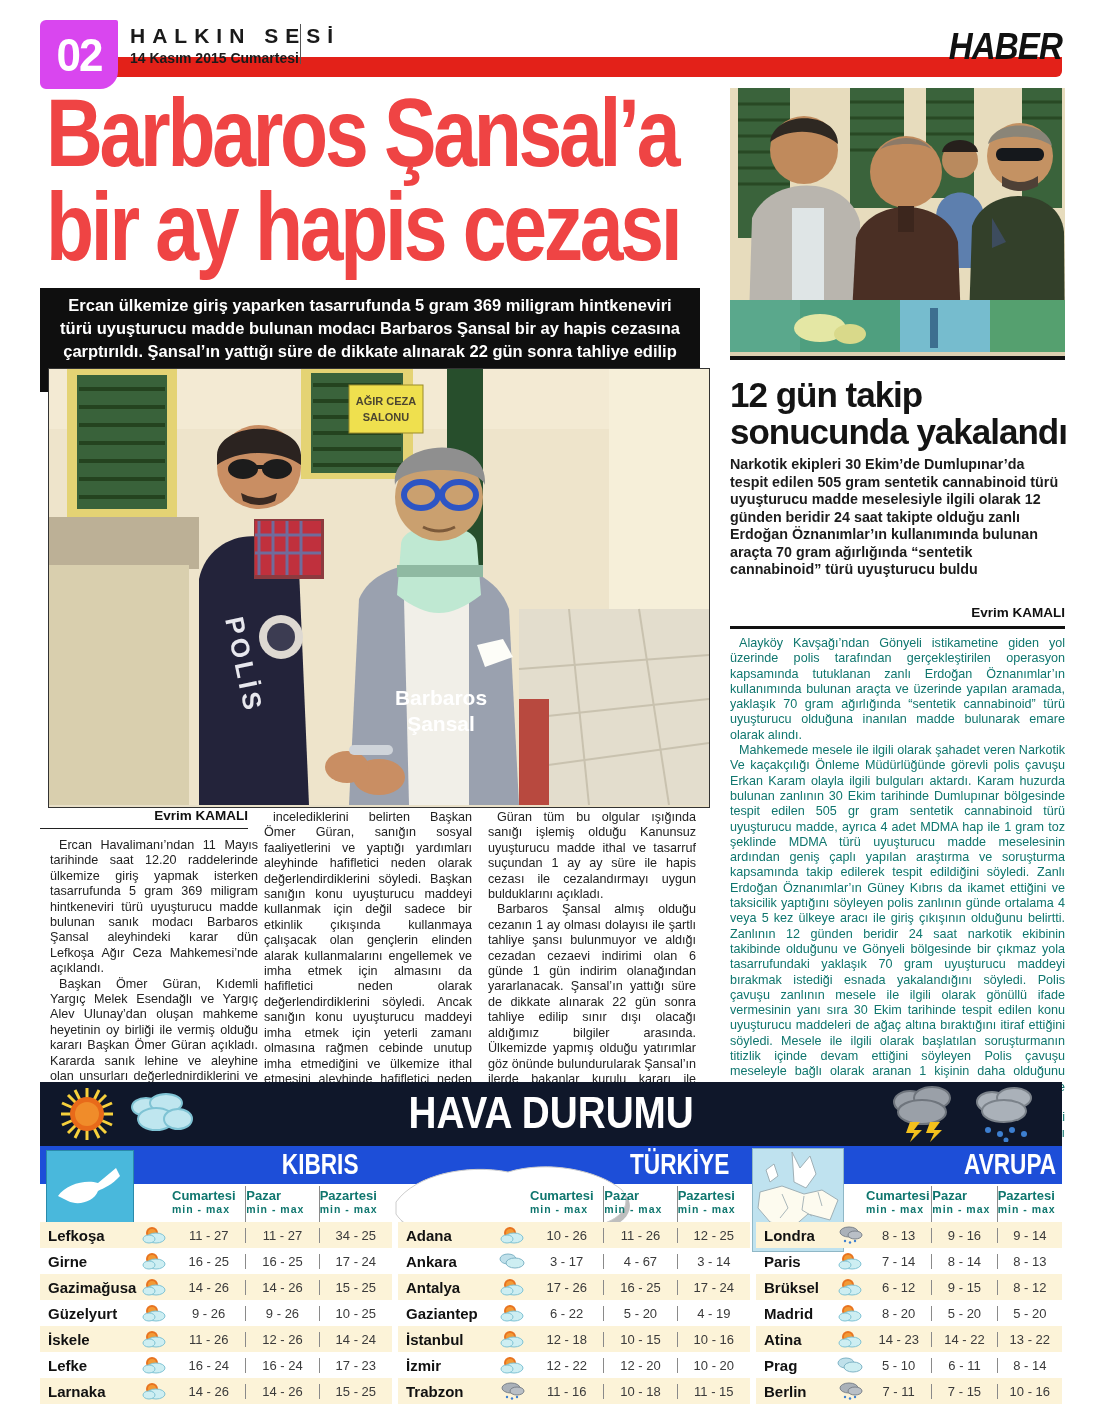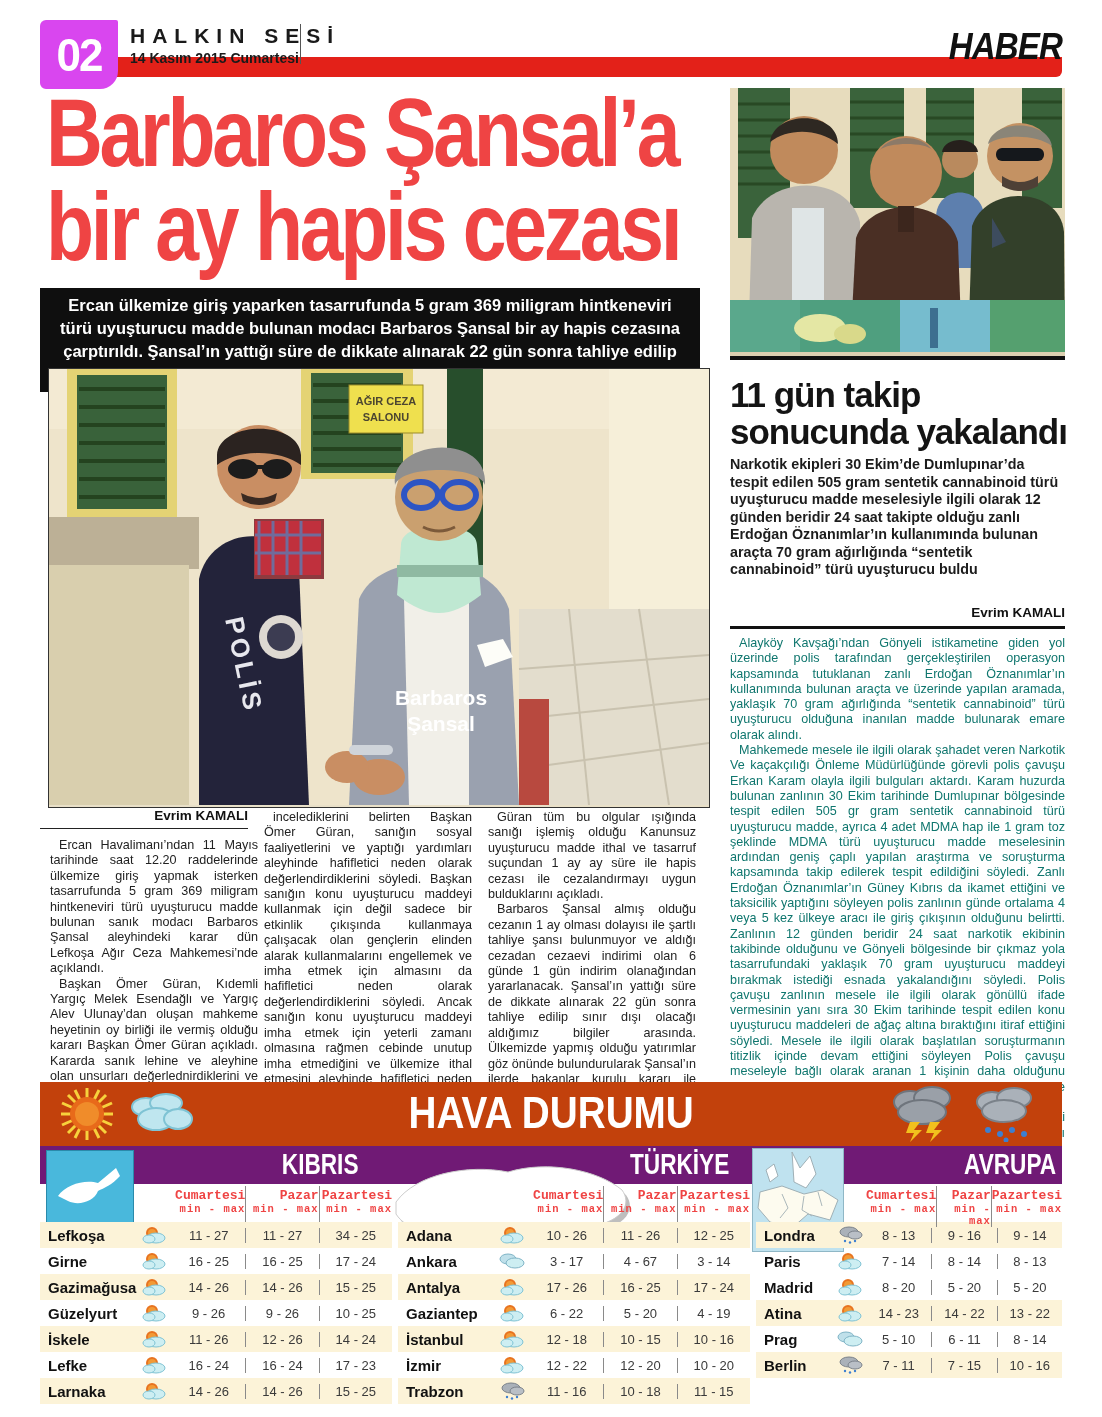--- a/index.html
+++ b/index.html
@@ -37,41 +37,41 @@
   .sidephoto{left:730px;top:88px;width:335px;height:268px;border-bottom:4px solid #111;background:#ddd0b2;}
   .side-hl{left:730px;top:376px;width:340px;color:#141414;font-weight:700;font-size:35px;line-height:1.06;letter-spacing:-1px;}
   .side-lead{left:730px;top:456px;width:335px;font-weight:700;font-size:14.3px;line-height:17.5px;color:#1c1c1c;}
   .byline2{left:730px;top:605px;width:335px;text-align:right;font-weight:700;font-size:13.5px;color:#111;}
   .side-rule{left:730px;top:626px;width:335px;height:3px;background:#111;}
   .side-body{left:730px;top:636px;width:335px;height:440px;font-size:12.6px;line-height:15.3px;
              color:#0f766e;text-align:justify;}
   .side-body p{margin:0;text-indent:9px;}
 
   
-  .wbanner{left:40px;top:1082px;width:1022px;height:64px;background:#c2410c;}
+  .wbanner{left:40px;top:1082px;width:1022px;height:64px;background:#0f172a;}
   .wtitle{position:absolute;left:0;right:0;top:6px;text-align:center;color:#fff;font-weight:700;
           font-size:44px;letter-spacing:0;}
   .wtitle span{display:inline-block;transform:scaleX(.88);}
-  .wblackbar{left:40px;top:1146px;width:1022px;height:38px;background:#701a75;}
+  .wblackbar{left:40px;top:1146px;width:1022px;height:38px;background:#1d4ed8;}
   .wregion-title{position:absolute;top:2px;color:#fff;font-weight:700;font-size:29px;}
   .wregion-title span{display:inline-block;transform:scaleX(.78);}
   .wr-k{left:160px;width:240px;text-align:center;}
   .wr-t{left:520px;width:240px;text-align:center;}
   .wr-a{left:850px;width:240px;text-align:center;}
 
   .wtable{position:absolute;top:1186px;}
   .wt-k{left:40px;width:352px;}
   .wt-t{left:398px;width:352px;}
   .wt-a{left:756px;width:306px;}
   .whead,.wrow{display:grid;}
   .wt-k .whead,.wt-k .wrow,.wt-t .whead,.wt-t .wrow{grid-template-columns:96px 36px 1fr 1fr 1fr;}
   .wt-a .whead,.wt-a .wrow{grid-template-columns:78px 32px 1fr 1fr 1fr;}
   .whead{height:36px;}
   .wh-spacer{grid-column:1/3;}
-  .wh-day{text-align:right;font-weight:700;color:#ef4444;padding-top:2px;font-family:Liberation Mono, monospace;}
+  .wh-day{text-align:left;font-weight:700;color:#0f766e;padding-top:2px;}
   .wh-day .d{font-size:13px;}
   .wh-day .mm{font-size:10.5px;letter-spacing:1px;}
   .vd{border-left:1px solid #8a8a8a;}
   .wrow{height:26px;align-items:center;}
   .wrow.stripe{background:#fcf3d8;}
   .wcity{font-weight:700;font-size:15px;color:#111;padding-left:8px;white-space:nowrap;}
   .wicon{display:flex;align-items:center;justify-content:center;}
   .wicon svg{width:26px;height:18px;}
   .wval{text-align:center;font-size:13px;color:#3a3a3a;white-space:nowrap;}
 
@@ -279,21 +279,21 @@
         <rect x="170" y="212" width="90" height="52" fill="#74b7d8" opacity="0.7"></rect>
         <rect x="260" y="212" width="75" height="52" fill="#55a06f"></rect>
         <ellipse cx="90" cy="240" rx="26" ry="14" fill="#e4e7a4"></ellipse>
         <ellipse cx="120" cy="246" rx="16" ry="10" fill="#d9d98a"></ellipse>
         <rect x="200" y="220" width="8" height="40" fill="#3d6f90"></rect>
       </g>
     </svg>
   </div>
 
   <div class="abs side-hl">
-    <span>11 gün takip</span><br>
+    <span>12 gün takip</span><br>
     <span>sonucunda yakalandı</span>
   </div>
   <div class="abs side-lead">Narkotik ekipleri 30 Ekim’de Dumlupınar’da tespit edilen 505 gram sentetik cannabinoid türü uyuşturucu madde meselesiyle ilgili olarak 12 günden beridir 24 saat takipte olduğu zanlı Erdoğan Öznanımlar’ın kullanımında bulunan araçta  70 gram ağırlığında “sentetik cannabinoid” türü uyuşturucu buldu</div>
   <div class="abs byline2">Evrim KAMALI</div>
   <div class="abs side-rule"></div>
   <div class="abs side-body">
     <p>Alayköy Kavşağı’ndan Gönyeli istikametine giden yol üzerinde polis tarafından gerçekleştirilen operasyon kapsamında tutuklanan zanlı Erdoğan Öznanımlar’ın kullanımında bulunan araçta ve üzerinde yapılan aramada, yaklaşık 70 gram ağırlığında “sentetik cannabinoid” türü uyuşturucu olduğuna inanılan madde bulunarak emare olarak alındı.</p>
     <p>Mahkemede mesele ile ilgili olarak şahadet veren Narkotik Ve kaçakçılığı Önleme Müdürlüğünde görevli polis çavuşu Erkan Karam olayla ilgili bulguları aktardı. Karam huzurda bulunan zanlının 30 Ekim tarihinde Dumlupınar bölgesinde tespit edilen 505 gr gram sentetik cannabinoid türü uyuşturucu madde, ayrıca 4 adet MDMA hap ile 1 gram toz şeklinde MDMA türü uyuşturucu madde meselesinin ardından geniş çaplı yapılan araştırma ve soruşturma kapsamında takip edilerek tespit edildiğini söyledi. Zanlı Erdoğan Öznanımlar’ın Güney Kıbrıs da ikamet ettiğini ve taksicilik yaptığını söyleyen polis zanlının günde ortalama 4 veya 5 kez ülkeye aracı ile giriş çıkışının olduğunu belirtti. Zanlının 12 günden beridir 24 saat narkotik ekibinin takibinde olduğunu ve Gönyeli bölgesinde bir çıkmaz yola tasarrufundaki yaklaşık 70 gram uyuşturucu maddeyi bırakmak istediği esnada yakalandığını söyledi. Polis çavuşu zanlının mesele ile ilgili olarak gönüllü ifade vermesinin yanı sıra 30 Ekim tarihinde tespit edilen konu uyuşturucu maddeleri de ağaç altına bıraktığını itiraf ettiğini söyledi. Mesele ile ilgili olarak başlatılan soruşturmanın titizlik içinde devam ettiğini söyleyen Polis çavuşu meseleyle bağlı olarak aranan 1 kişinin daha olduğunu belirterek soruşturma maksatlı zanlının 3 gün süre ile tutuklu kalmasını talep etti.</p>
     <p>Yargıç Meltem Dündar huzurunda verilen şahadeti değerlendirerek zanlının 3 gün süre ile soruşturma maksatlı poliste tutuklu kalmasına emir verdi.</p>
   </div>
@@ -653,20 +653,34 @@
               <circle cx="11" cy="7" r="6" fill="#e8731f"></circle>
               <circle cx="11" cy="7" r="4" fill="#f29a35"></circle>
               <ellipse cx="15" cy="12" rx="9" ry="5" fill="#cdeef2" stroke="#7fc3d4" stroke-width="1"></ellipse>
               <ellipse cx="8" cy="13" rx="6" ry="4" fill="#cdeef2" stroke="#7fc3d4" stroke-width="1"></ellipse>
             </svg>
           </div>
           <div class="wval">7 - 14</div>
           <div class="wval vd">8 - 14</div>
           <div class="wval vd">8 - 13</div>
         </div>
+        <div class="wrow stripe">
+          <div class="wcity">Brüksel</div>
+          <div class="wicon">
+            <svg viewBox="0 0 26 18">
+              <circle cx="11" cy="7" r="6" fill="#e8731f"></circle>
+              <circle cx="11" cy="7" r="4" fill="#f29a35"></circle>
+              <ellipse cx="15" cy="12" rx="9" ry="5" fill="#cdeef2" stroke="#7fc3d4" stroke-width="1"></ellipse>
+              <ellipse cx="8" cy="13" rx="6" ry="4" fill="#cdeef2" stroke="#7fc3d4" stroke-width="1"></ellipse>
+            </svg>
+          </div>
+          <div class="wval">6 - 12</div>
+          <div class="wval vd">9 - 15</div>
+          <div class="wval vd">8 - 12</div>
+        </div>
         <div class="wrow">
           <div class="wcity">Madrid</div>
           <div class="wicon">
             <svg viewBox="0 0 26 18">
               <circle cx="11" cy="7" r="6" fill="#e8731f"></circle>
               <circle cx="11" cy="7" r="4" fill="#f29a35"></circle>
               <ellipse cx="15" cy="12" rx="9" ry="5" fill="#cdeef2" stroke="#7fc3d4" stroke-width="1"></ellipse>
               <ellipse cx="8" cy="13" rx="6" ry="4" fill="#cdeef2" stroke="#7fc3d4" stroke-width="1"></ellipse>
             </svg>
           </div>

